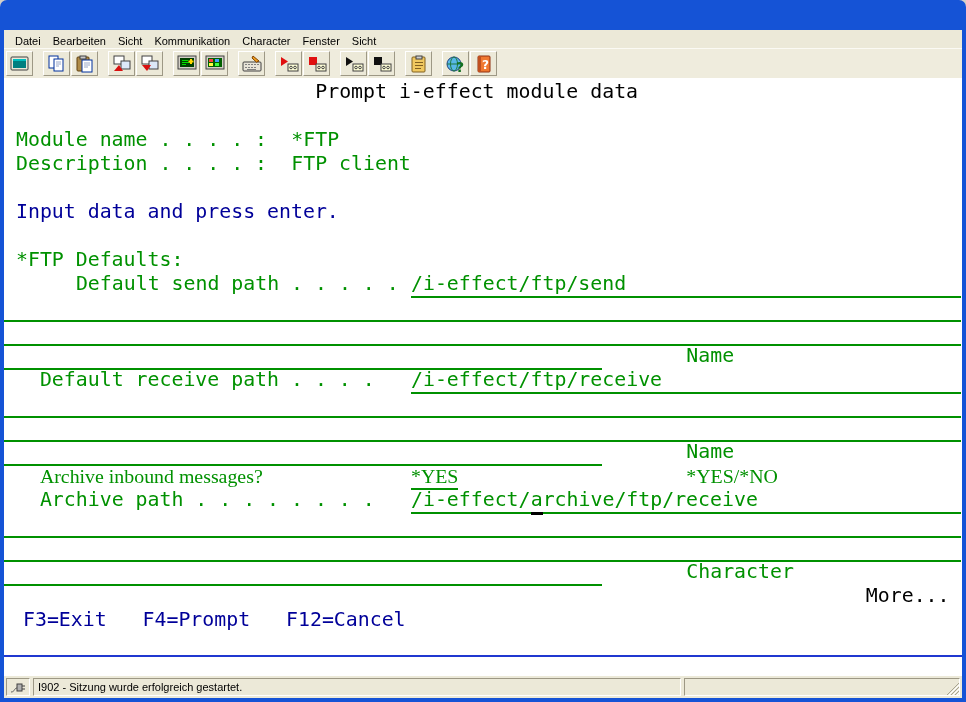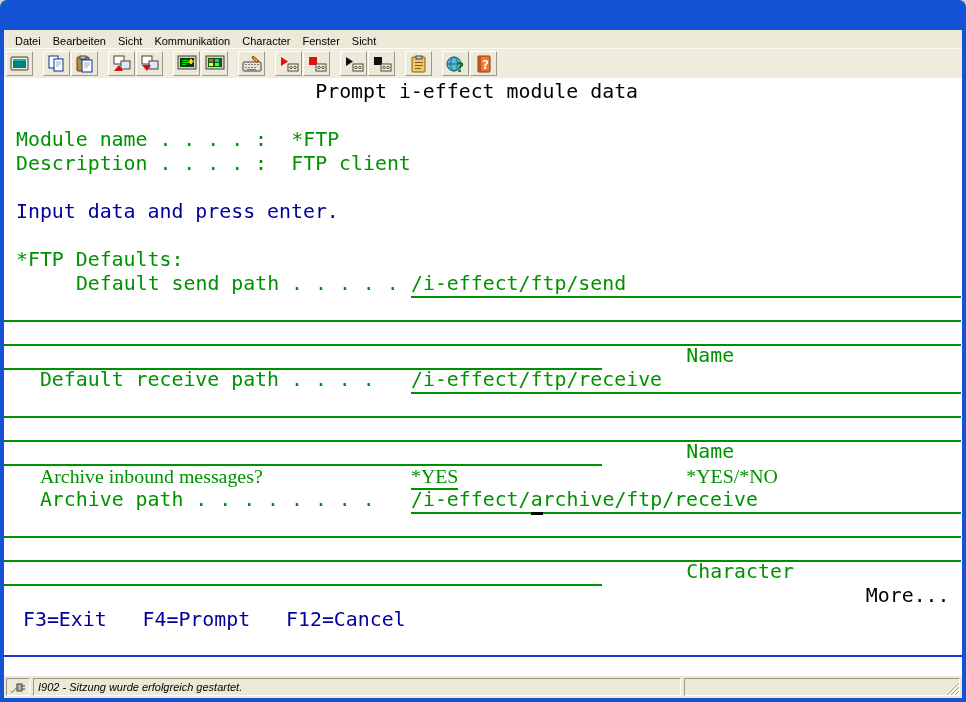--- a/index.html
+++ b/index.html
@@ -49,21 +49,21 @@
   .gu { color:var(--green); border-bottom:2px solid var(--green); }
   .cur { border-bottom:3px solid #000 !important; }
   .oia-sep { position:absolute; top:577px; left:0; width:100%; height:2px; background:#2038d0; }
 
   
   .statusbar { position:absolute; left:4px; right:4px; bottom:4px; height:22px; background:#ece9d8;
                display:flex; align-items:center; padding:2px 2px; gap:3px; font-size:11px; color:#000; }
   .sb-panel { height:18px; border:1px solid; border-color:#9d9885 #ffffff #ffffff #9d9885;
               display:flex; align-items:center; padding:0 4px; background:#ece9d8; }
   .sb-ic { width:24px; justify-content:center; padding:0; }
-  .sb-msg { width:648px;font-style:italic; }
+  .sb-msg { width:648px; }
   .sb-right { flex:1; }
   .grip { position:absolute; right:2px; bottom:2px; width:13px; height:13px; }
 </style>
 </head>
 <body>
 
 <div class="frame">
 
 
   <div class="menubar">

